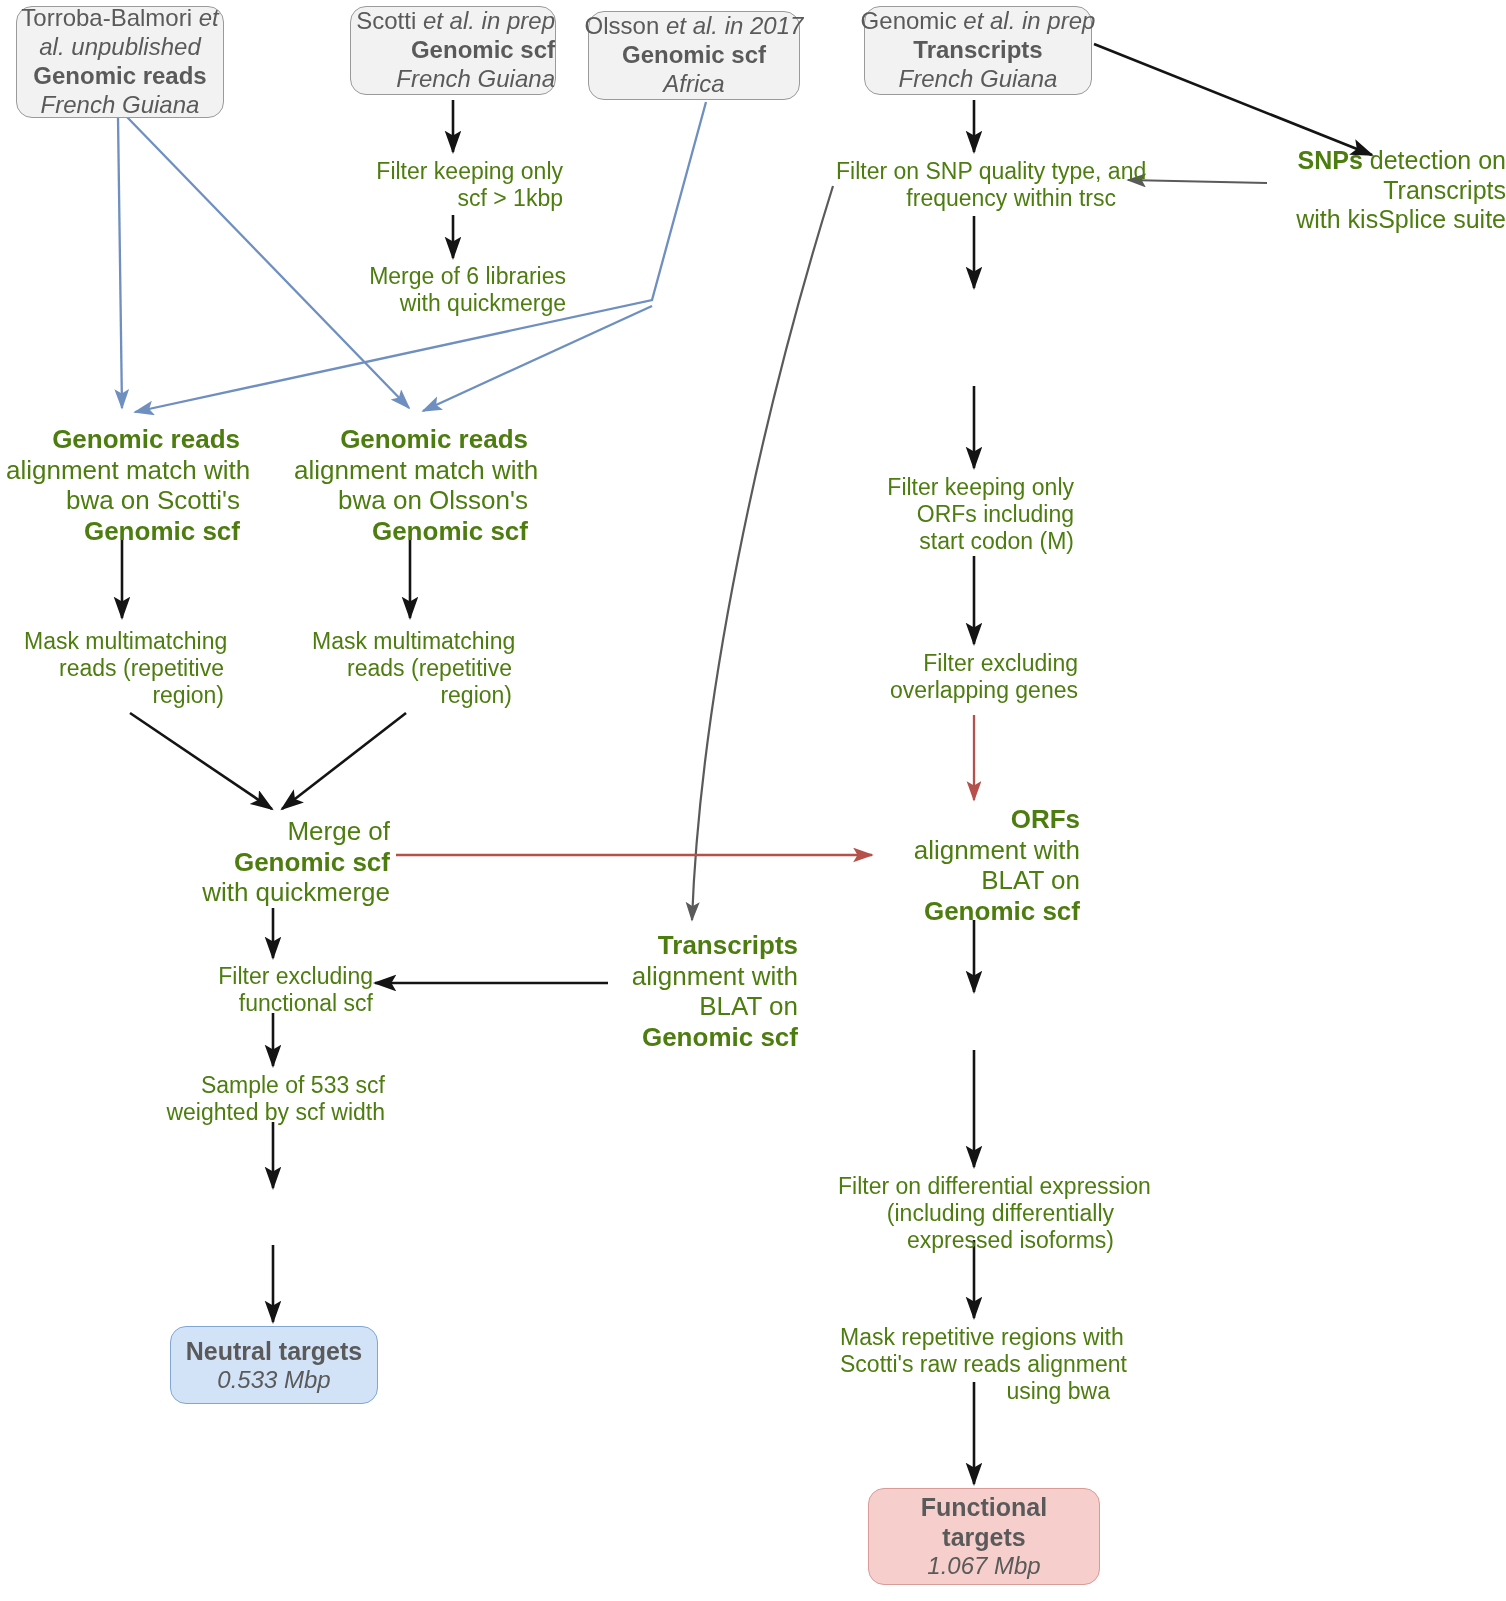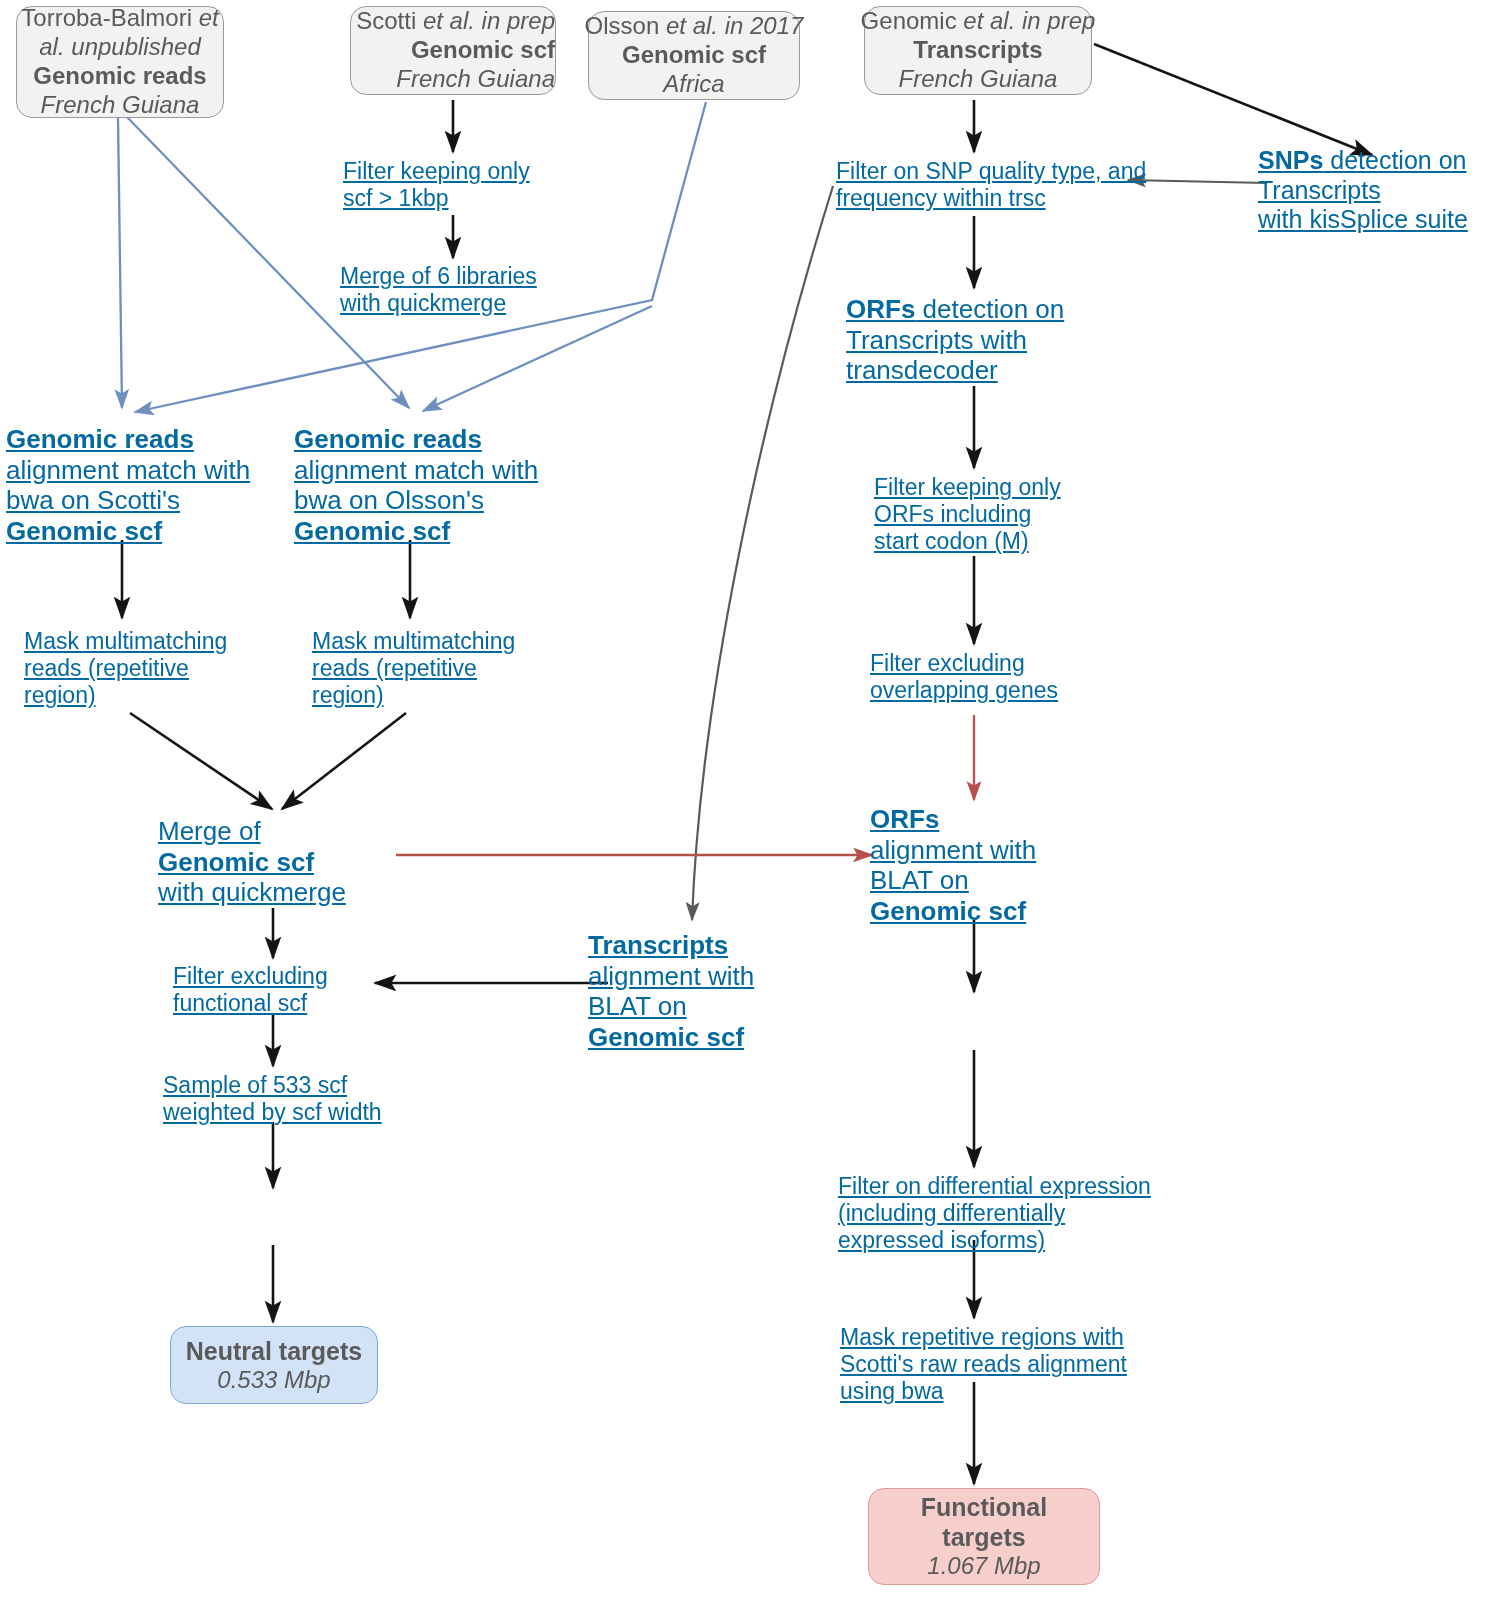--- a/index.html
+++ b/index.html
@@ -18,24 +18,23 @@
   }
   #edges {
     position: absolute;
     top: 0; left: 0;
     width: 1506px;
     height: 1601px;
     pointer-events: none;
   }
   .node {
     position: absolute;
-    text-align: left;
+    text-align: right;
     line-height: 1.18;
-    color: #0369a1;
-    text-decoration: underline;
+    color: #4d7c0f;
   }
   
   .boxnode {
     position: absolute;
     box-sizing: border-box;
     border-radius: 16px;
     border: 1px solid #9a9a9a;
     background: #f2f2f2;
     display: flex;
     flex-direction: column;
@@ -162,25 +161,20 @@
     <span class="ln"><span class="b">SNPs</span><span> detection on</span></span>
     <span class="ln">Transcripts</span>
     <span class="ln">with kisSplice suite</span>
   </div>
 
   <div class="node fs23" style="left:836px; top:158px; width:280px;">
     <span class="ln">Filter on SNP quality type, and</span>
     <span class="ln">frequency within trsc</span>
   </div>
 
-  <div class="node fs26" style="left:846px; top:294px; width:256px;">
-    <span class="ln"><span class="b">ORFs</span><span> detection on</span></span>
-    <span class="ln">Transcripts with</span>
-    <span class="ln">transdecoder</span>
-  </div>
 
   <div class="node fs23" style="left:874px; top:474px; width:200px;">
     <span class="ln">Filter keeping only</span>
     <span class="ln">ORFs including</span>
     <span class="ln">start codon (M)</span>
   </div>
 
   <div class="node fs23" style="left:870px; top:650px; width:208px;">
     <span class="ln">Filter excluding</span>
     <span class="ln">overlapping genes</span>

